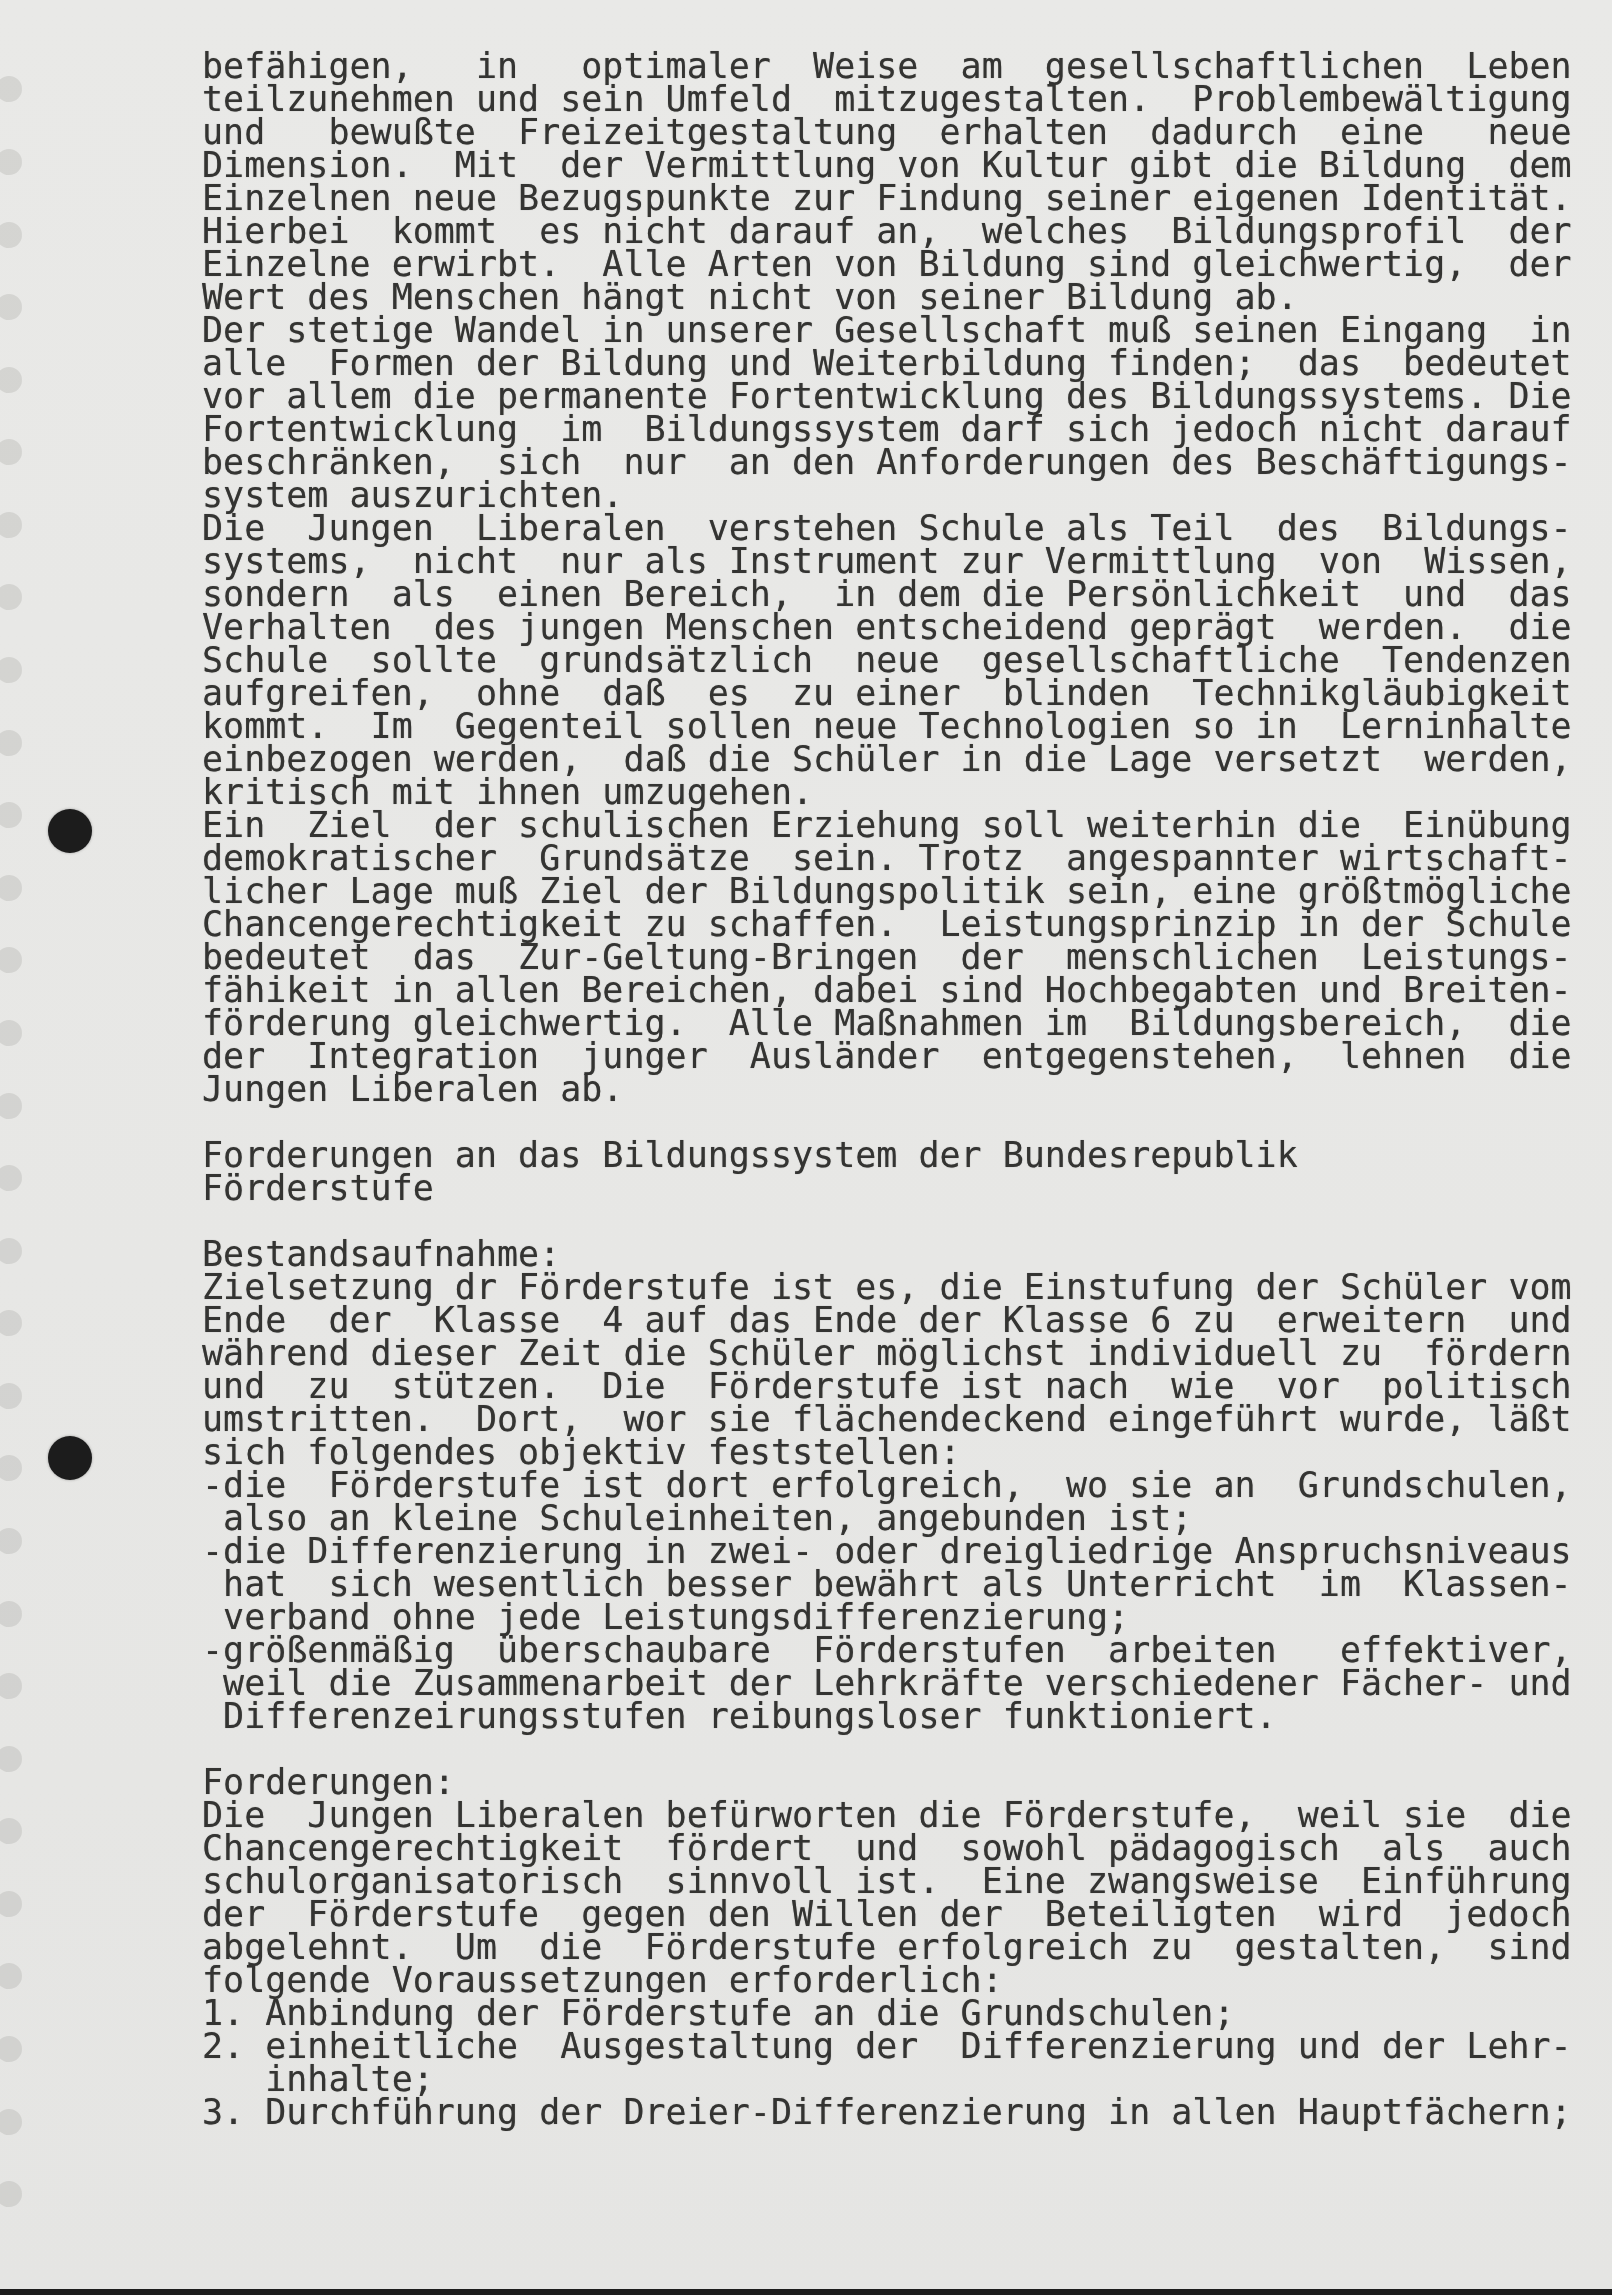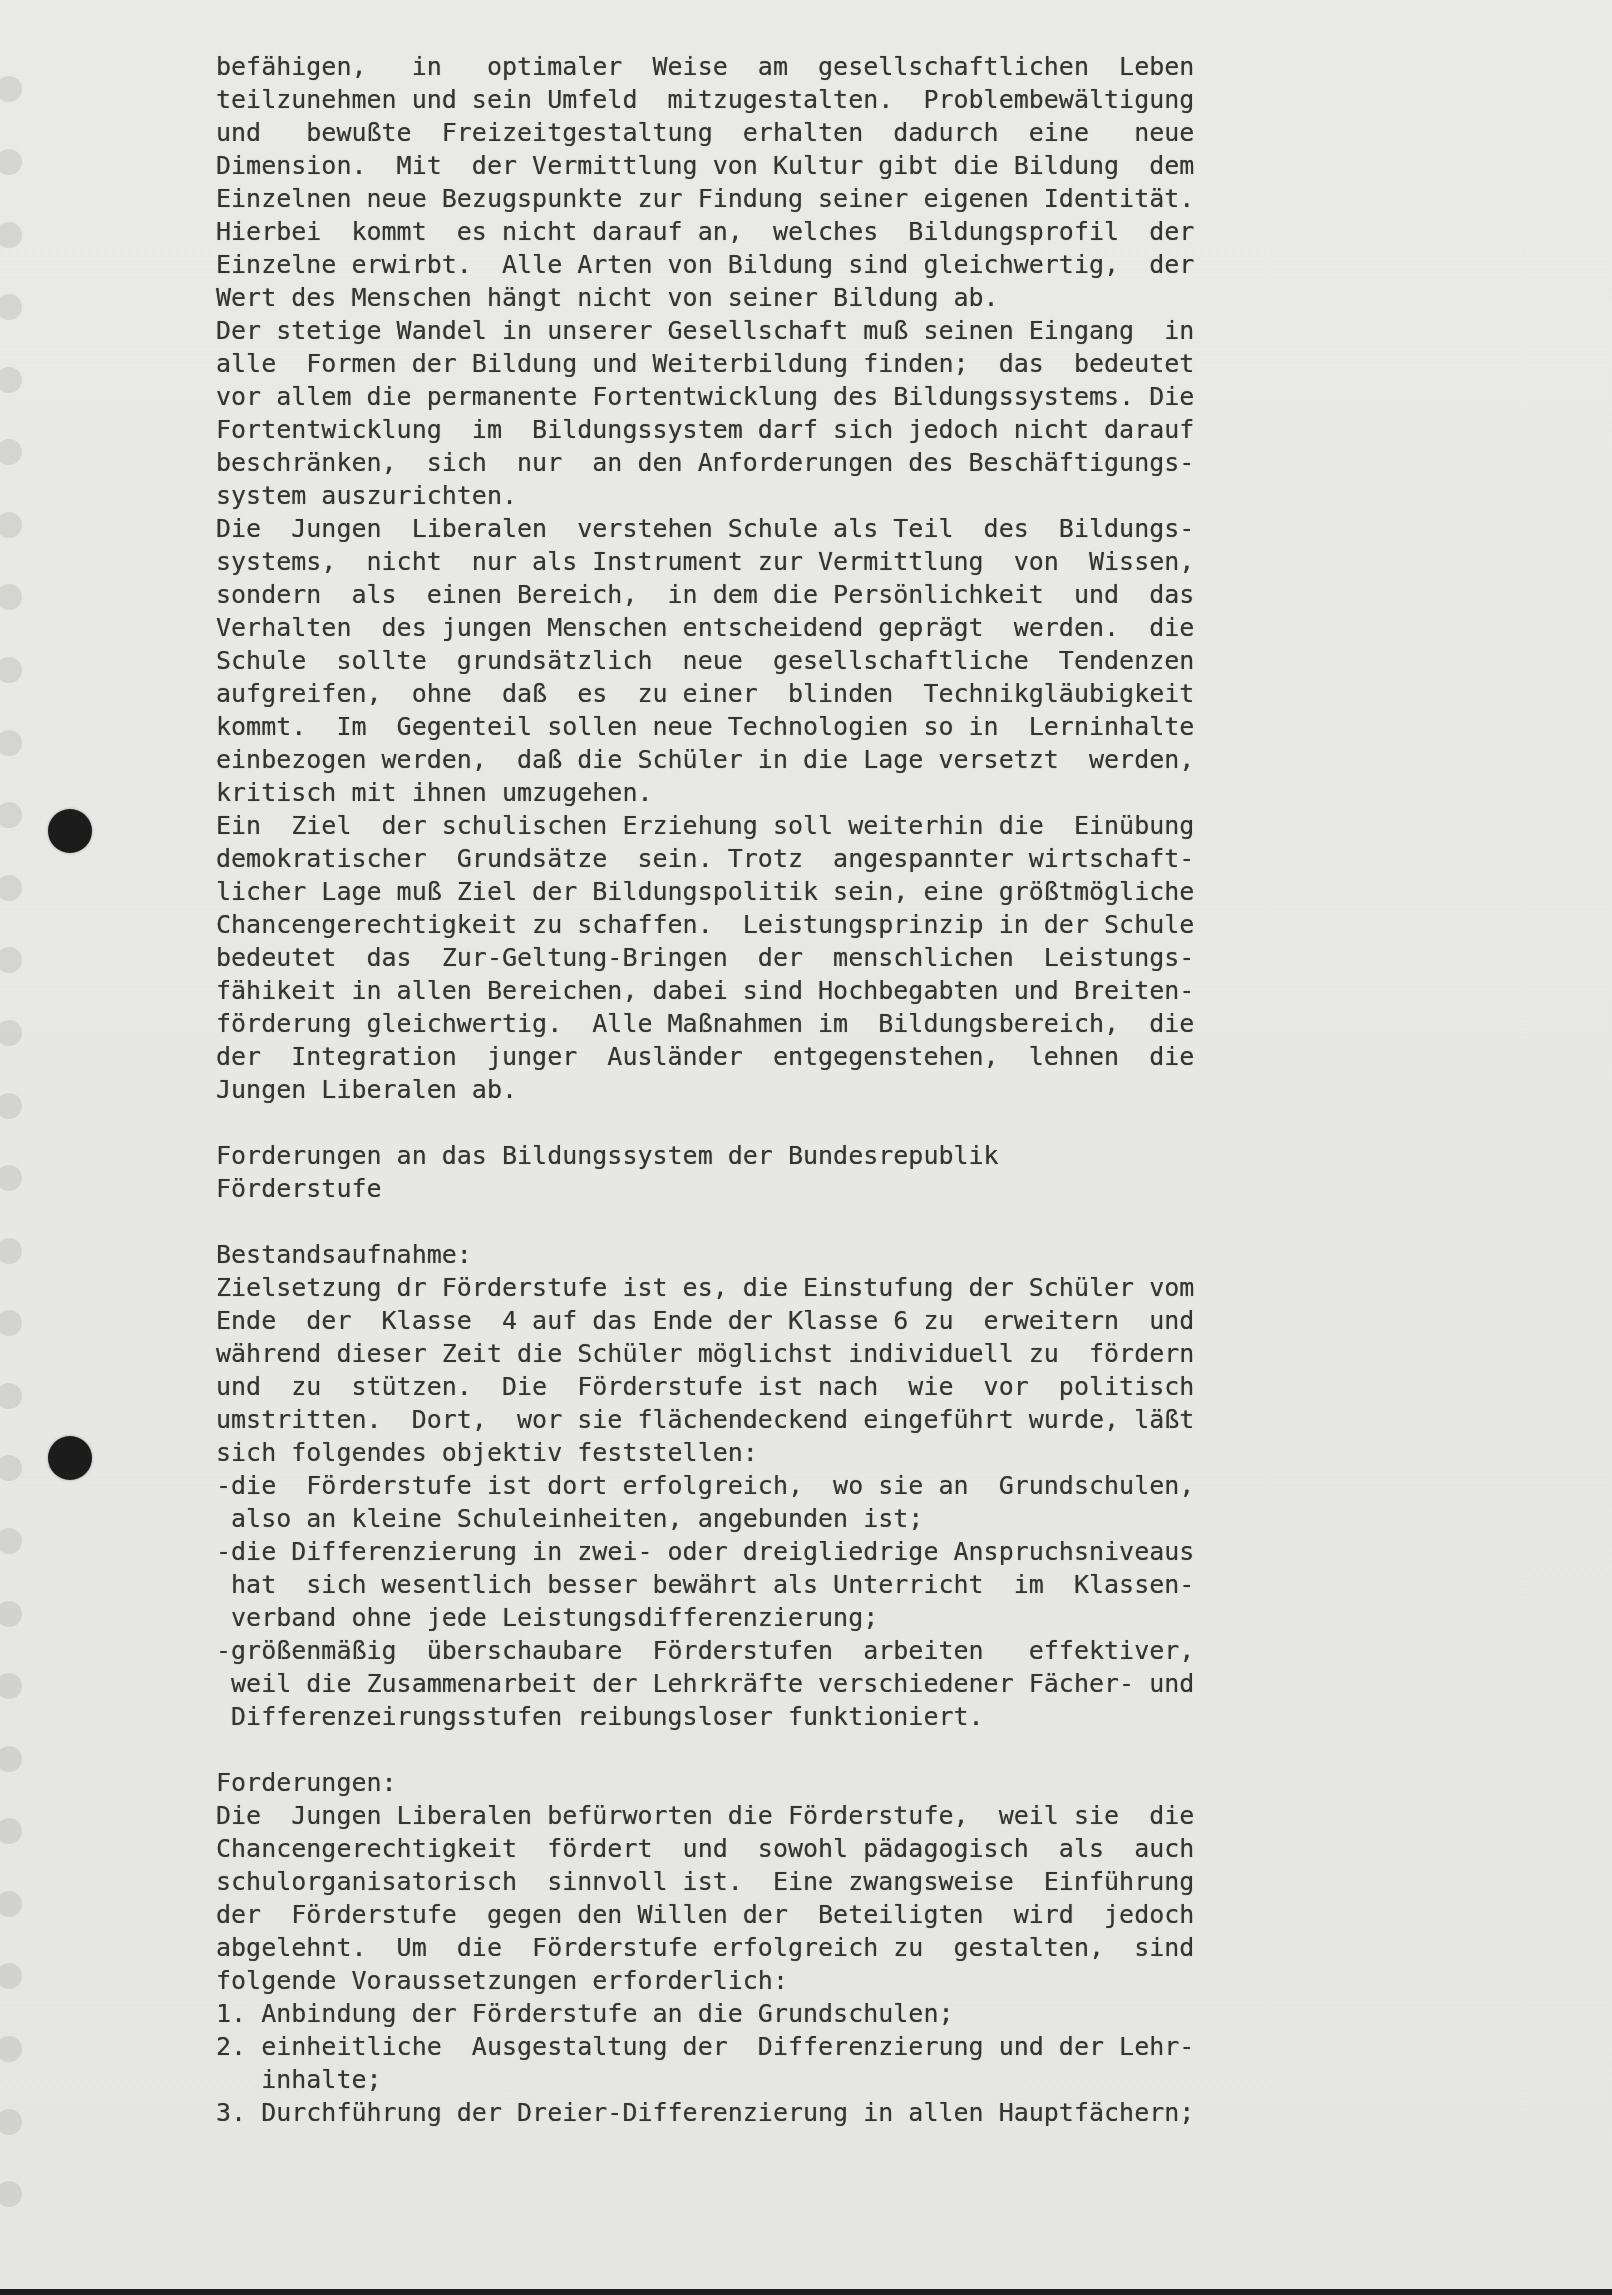--- a/index.html
+++ b/index.html
@@ -9,23 +9,23 @@
   .page {
     position: relative;
     width: 1612px;
     height: 2295px;
     background: linear-gradient(180deg, #e9e9e7 0%, #e7e7e5 55%, #e5e5e3 100%);
     overflow: hidden;
     font-family: "DejaVu Sans Mono", "Liberation Mono", monospace;
   }
   .text-block {
     position: absolute;
-    left: 216px;
+    left: 202px;
     top: 50px;
-    font-size: 25px;
+    font-size: 35px;
     line-height: 33px;
     color: #343432;
     white-space: pre;
     text-shadow: 0 0 0.8px rgba(45,45,43,0.55);
   }
   .text-line {
     height: 33px;
   }
   .punch-hole {
     position: absolute;

